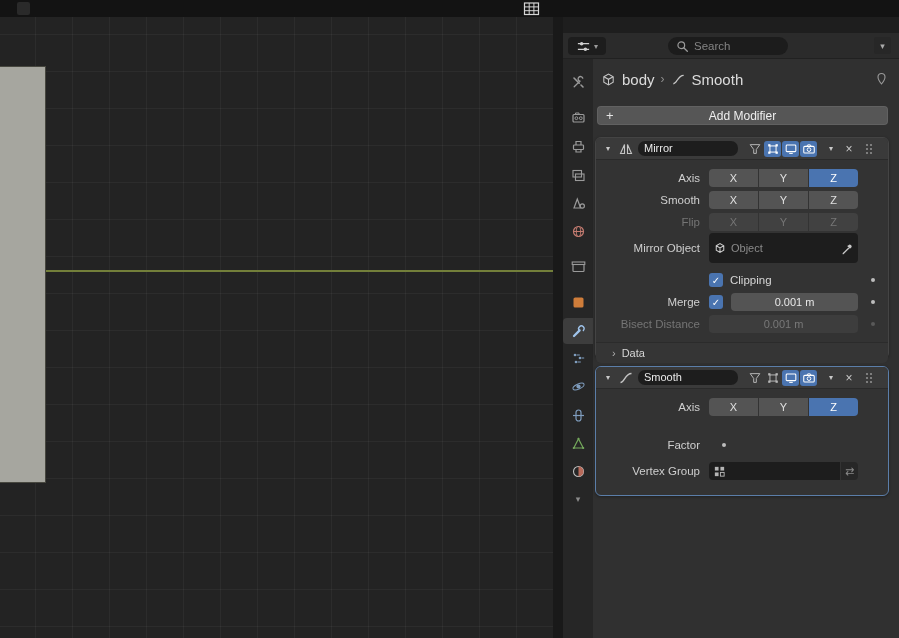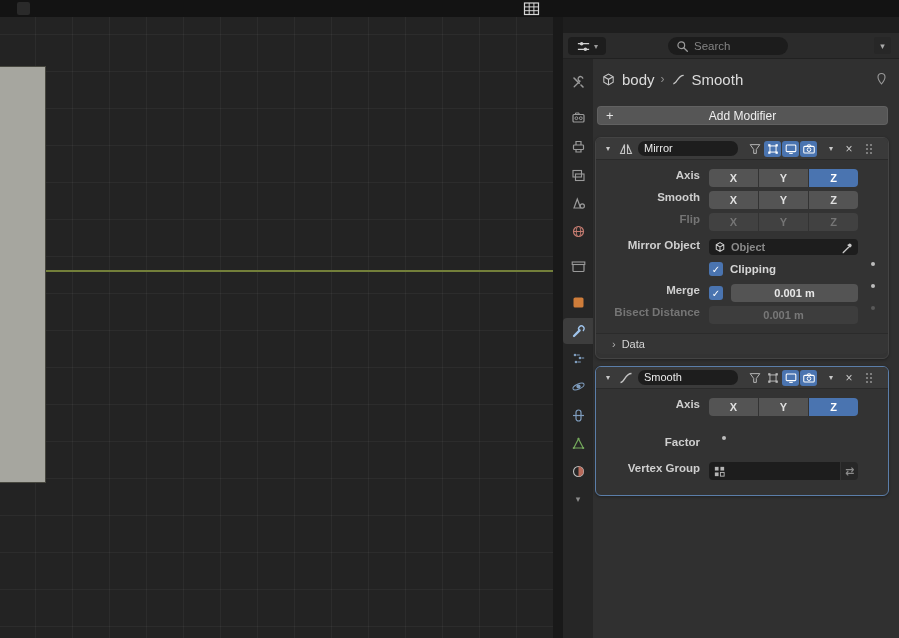--- a/index.html
+++ b/index.html
@@ -65,21 +65,21 @@
   .name-field { width:100px; height:15px; background:#1d1d1d; border-radius:7px; color:#e9e9e9; font-size:11px;
     line-height:15px; padding-left:6px; margin-right:2px; }
   .toggles { display:flex; gap:1px; margin-left:2px; }
   .toggle { width:17px; height:16px; border-radius:3px; display:flex; align-items:center; justify-content:center; }
   .toggle.on { background:#4a74b0; }
   .extras-caret { margin-left:3px; width:14px; color:#c9c9c9; font-size:8px; text-align:center; }
   .close-btn { width:14px; color:#c9c9c9; font-size:12px; text-align:center; line-height:1; }
   .drag { margin-left:3px; }
 
   .panel-body { padding-top:9px; }
-  .row { display:flex; align-items:flex-start; height:18px; margin-bottom:4px; padding-left:8px;font-weight:bold; }
+  .row { display:flex; align-items:center; height:18px; margin-bottom:4px; padding-left:8px; }
   .row .lbl { width:96px; text-align:right; margin-right:9px; color:#cfcfcf; font-size:11.5px; white-space:nowrap; }
   .row.disabled .lbl { color:#757575; }
   .ctrl { width:149px; display:flex; align-items:center; }
   .dotcol { width:30px; display:flex; justify-content:center; align-items:center; }
   .adot { width:4px; height:4px; border-radius:50%; background:#bdbdbd; }
   .adot.dim { background:#595959; }
 
   .seg { display:flex; gap:1px; width:149px; }
   .sbtn { flex:1; height:18px; background:#545454; color:#e0e0e0; font-size:11px;
     display:flex; align-items:center; justify-content:center; }
@@ -88,21 +88,21 @@
   .sbtn.on { background:#4a74b0; color:#ffffff; }
   .row.disabled .sbtn { background:#414141; color:#757575; }
 
   .field { height:18px; border-radius:4px; display:flex; align-items:center; justify-content:center; font-size:11px; }
   .field.gray { background:#545454; color:#e8e8e8; }
   .field.blue { background:#4a74b0; color:#ffffff; }
   .field.dis  { background:#3d3d3d; color:#787878; }
   .w-full { width:149px; }
   .flex1 { flex:1; }
 
-  .objfield { width:149px; height:16px; background:#1d1d1d; border-radius:4px; display:flex; align-items:center;
+  .objfield { width:149px; height:30px; background:#1d1d1d; border-radius:4px; display:flex; align-items:center;
     padding:0 5px; gap:5px; }
   .objfield .ph { flex:1; color:#8a8a8a; font-size:11px; }
 
   .check { width:14px; height:14px; background:#4a74b0; border-radius:3px; color:#fff; font-size:10px;
     display:flex; align-items:center; justify-content:center; flex:none; }
   .chk-label { margin-left:7px; color:#d6d6d6; font-size:11.5px; }
   .merge-field { margin-left:8px; }
 
   .vg { display:flex; width:149px; }
   .vgfield { flex:1; height:18px; background:#1d1d1d; border-radius:4px 0 0 4px; display:flex; align-items:center;
@@ -350,21 +350,21 @@
             <div class="ctrl">
                 <div class="seg">
               <div class="sbtn">X</div>
               <div class="sbtn">Y</div>
               <div class="sbtn">Z</div>
             </div>
               </div>
             <div class="dotcol"></div>
           </div>
 
-          <div class="row" style="margin-top:8px;margin-bottom:5px;">
+          <div class="row" style="margin-top:8px;margin-bottom:14px;">
             <div class="lbl">Mirror Object</div>
             <div class="ctrl">
               <div class="objfield">
                 <svg width="12" height="12" viewBox="0 0 16 16">
                   <path d="M3 5 L8 2.2 L13 5 V11 L8 13.8 L3 11 Z M3 5 L8 7.8 L13 5 M8 7.8 V13.8" fill="none" stroke="#cccccc" stroke-width="1.4"></path>
                 </svg>
                 <span class="ph">Object</span>
                 <svg width="13" height="13" viewBox="0 0 14 14">
                   <path d="M2.8 12.2 L9 6 l1 1 -6.2 6.2 H2.8 Z" fill="#c9c9c9"></path>
                   <path d="M9.2 3.6 a1.9 1.9 0 0 1 3.2 2 l-1.7 1.7 -3-3 Z" fill="#c9c9c9"></path>

